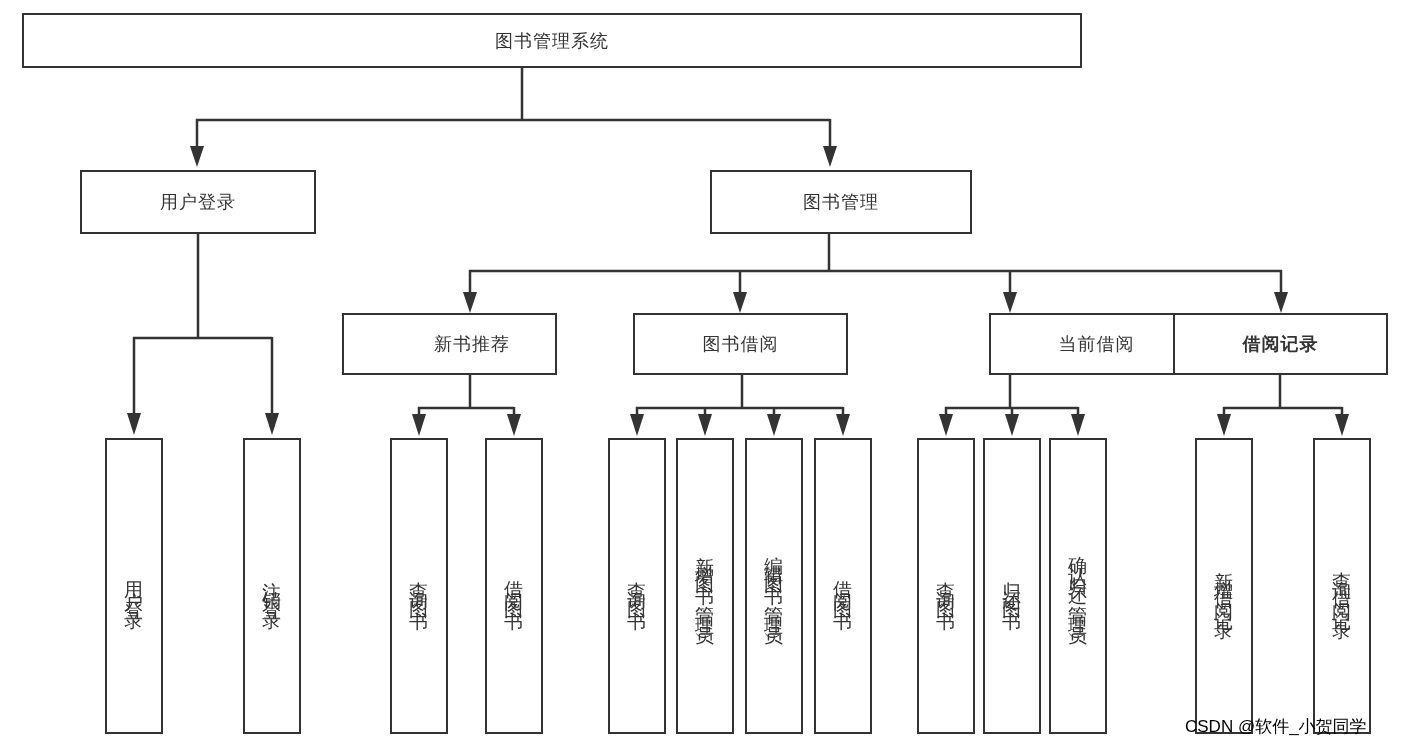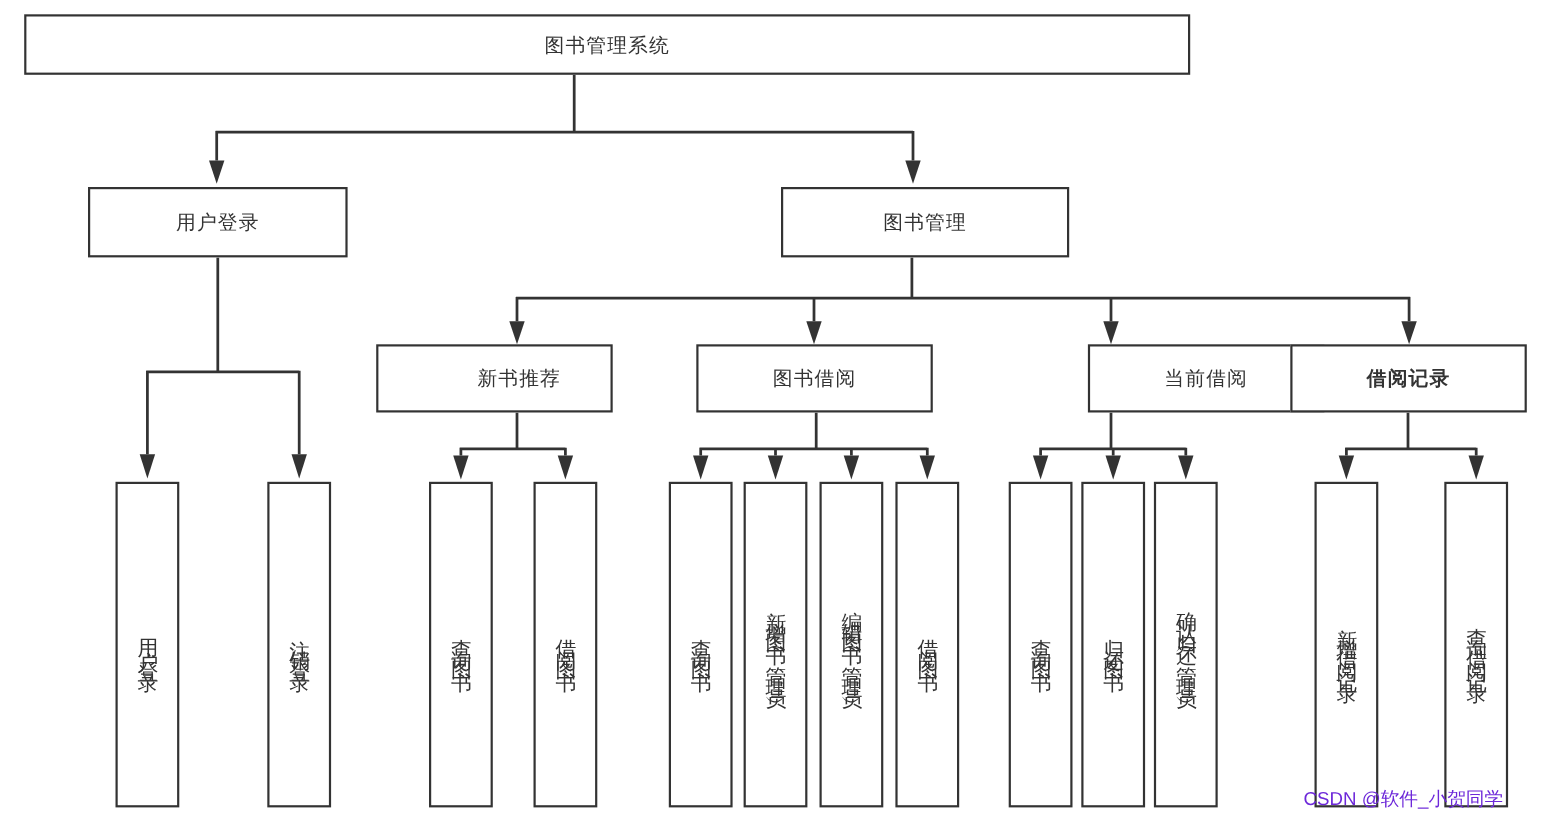--- a/index.html
+++ b/index.html
@@ -70,21 +70,21 @@
   .leaf-9  { left: 917px; }
   .leaf-10 { left: 983px; }
   .leaf-11 { left: 1049px; }
   .leaf-12 { left: 1195px; }
   .leaf-13 { left: 1313px; }
   .watermark {
     position: absolute;
     left: 1185px;
     top: 715px;
     font-size: 17px;
-    color: #6d28d9;
+    color: #000000;
     white-space: nowrap;
   }
 </style>
 </head>
 <body>
 
 <div class="stage">
 
   <svg class="connectors" viewBox="0 0 1405 747" xmlns="http://www.w3.org/2000/svg">
     <g stroke="#333333" stroke-width="2.5" fill="none">

